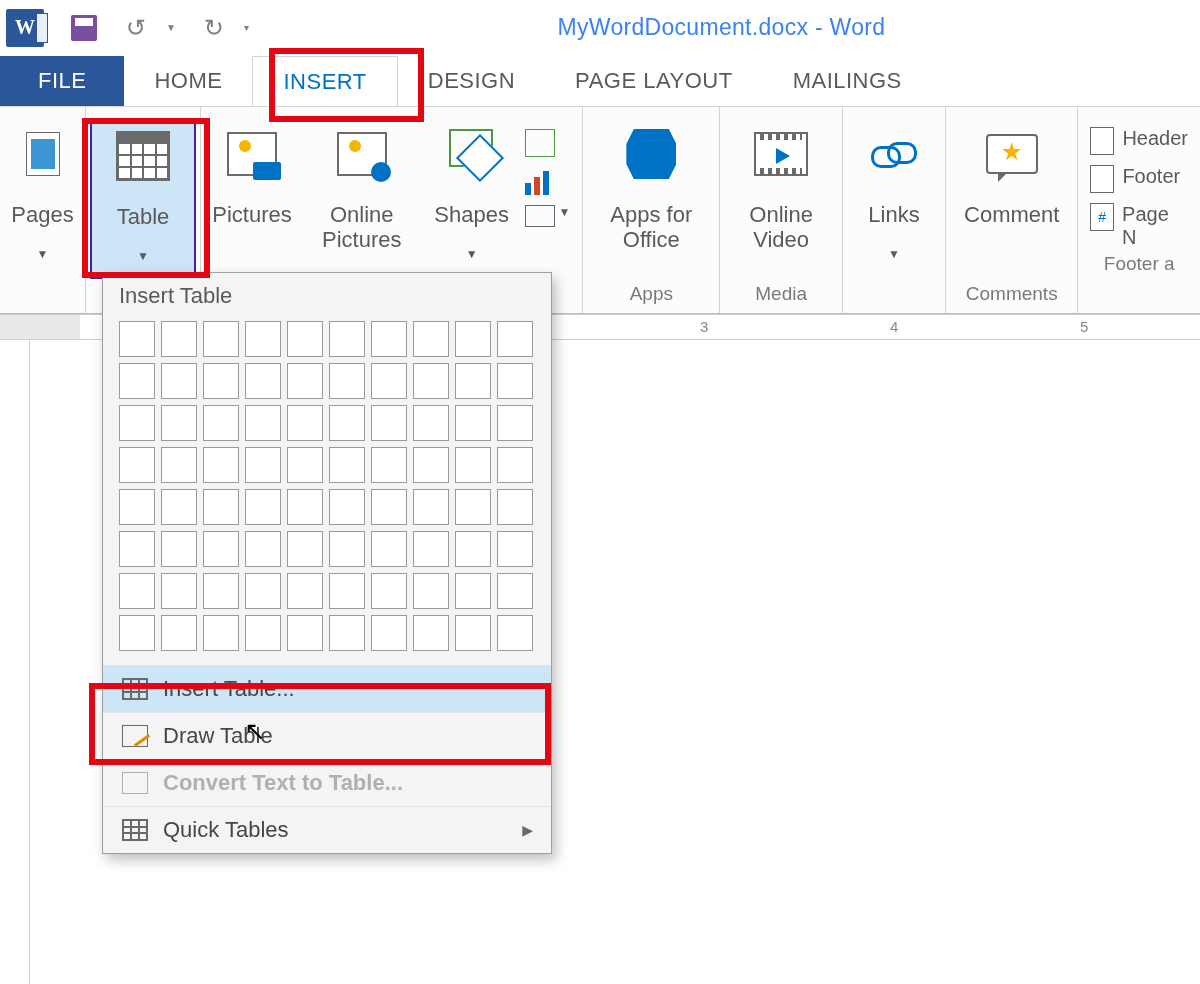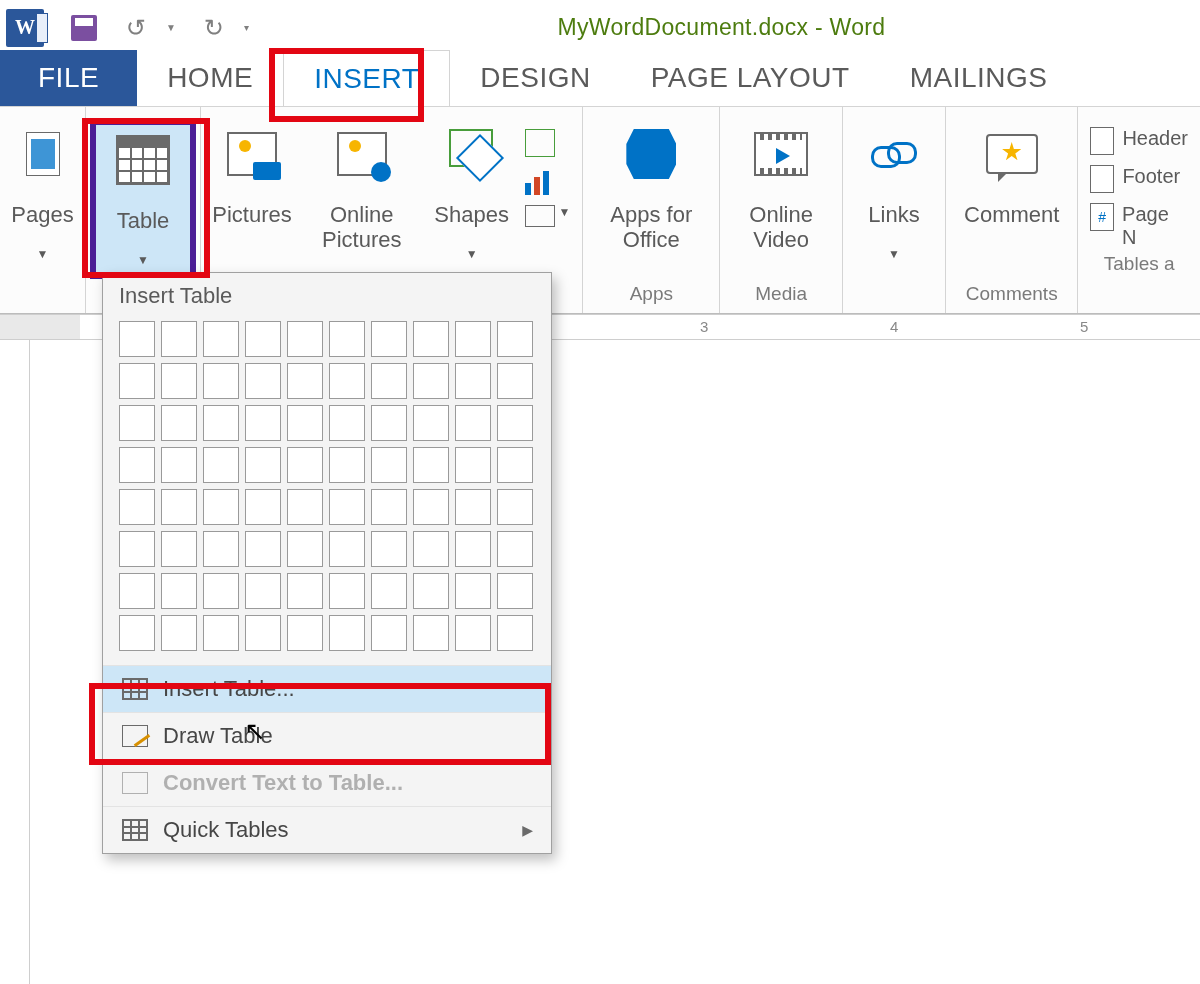--- a/index.html
+++ b/index.html
@@ -17,35 +17,35 @@
   .app-icon{width:38px;height:38px;background:var(--blue);display:flex;align-items:center;justify-content:center;border-radius:2px;position:relative;margin-right:6px;}
   .app-icon::after{content:"W";color:#fff;font-weight:bold;font-size:20px;font-family:Georgia,serif;}
   .app-icon::before{content:"";position:absolute;right:-4px;top:4px;bottom:4px;width:10px;background:#e8effa;border:1px solid var(--blue);}
   .qat{display:flex;align-items:center;gap:24px;margin-left:20px;}
   .qat-btn{width:28px;height:28px;display:flex;align-items:center;justify-content:center;color:#7b4fa0;}
   .save-icon{width:26px;height:26px;background:#7b4fa0;position:relative;border-radius:2px;}
   .save-icon::after{content:"";position:absolute;left:4px;right:4px;top:3px;height:8px;background:#fff;}
   .undo-icon{font-size:24px;color:#808080;transform:scaleX(-1);}
   .redo-icon{font-size:24px;color:#808080;}
   .dropdown-tiny{font-size:10px;color:#808080;margin-left:-8px;}
-  .titletext{flex:1;text-align:center;font-size:23px;color:#4d7c0f;letter-spacing:0.3px;}
+  .titletext{flex:1;text-align:center;font-size:23px;color:#3b82f6;letter-spacing:0.3px;}
 
   
   .tabs{height:50px;display:flex;align-items:flex-end;}
-  .tab{padding:12px 30px;font-size:28px;color:#5a5a5a;letter-spacing:0.5px;cursor:pointer;margin-top:40px;}
+  .tab{padding:12px 30px;font-size:22px;color:#5a5a5a;letter-spacing:0.5px;cursor:pointer;margin-top:40px;}
   .tab.file{background:var(--blue);color:#fff;padding:12px 38px;}
   .tab.active{color:var(--tab-blue);border:1px solid var(--border);border-bottom:none;background:#fff;position:relative;top:1px;}
 
   
   .ribbon{height:208px;border-top:1px solid var(--border);border-bottom:1px solid #bcbcbc;background:#fcfcfc;display:flex;align-items:stretch;position:relative;overflow:hidden;}
   .ribbon-group{border-right:1px solid var(--border);display:flex;flex-direction:column;align-items:center;padding:4px 12px 2px;}
   .ribbon-group .buttons{flex:1;display:flex;gap:14px;align-items:flex-start;padding-top:8px;}
   .ribbon-group .label{font-size:19px;color:#7a7a7a;padding:4px 0 6px;}
   .big-btn{display:flex;flex-direction:column;align-items:center;justify-content:flex-start;gap:21px;padding:8px 6px 4px;min-width:78px;color:#5a5a5a;font-size:22px;text-align:center;line-height:1.15;height:160px;}
-  .big-btn.highlight{background:var(--light-blue);border:6px solid #4c1d95;}
+  .big-btn.highlight{background:var(--light-blue);border:2px solid #4c1d95;}
   .big-btn .ic{width:54px;height:54px;display:flex;align-items:center;justify-content:center;}
   .caret-down{font-size:12px;color:#5a5a5a;}
 
   
   .pages-icon{width:34px;height:44px;border:1px solid #6a6a6a;position:relative;background:#fff;}
   .pages-icon::after{content:"";position:absolute;left:4px;right:4px;top:6px;bottom:6px;background:linear-gradient(#3e95d6,#3e95d6);}
   .table-icon{width:58px;height:50px;border:2px solid #6a6a6a;display:grid;grid-template-columns:repeat(4,1fr);grid-template-rows:10px 1fr 1fr 1fr;background:#fff;}
   .table-icon span{border:1px solid #6a6a6a;}
   .table-icon span.hdr{background:#6a6a6a;}
   .pic-icon{width:50px;height:44px;border:2px solid #6a6a6a;position:relative;background:#fff;}
@@ -292,21 +292,21 @@
         </div>
       <div class="stack-row">
           <span class="small-doc"></span>
           <span>Footer</span>
         </div>
       <div class="stack-row">
           <span class="small-doc blue"></span>
           <span>Page N</span>
         </div>
     </div>
-    <div class="label">Tables a</div>
+    <div class="label">Footer a</div>
   </div>
 
 </div>
 
 <div class="ruler-h">
   <span class="ruler-num" style="left:700px">3</span>
   <span class="ruler-num" style="left:890px">4</span>
   <span class="ruler-num" style="left:1080px">5</span>
 </div>
 <div class="ruler-v-shade"></div>

